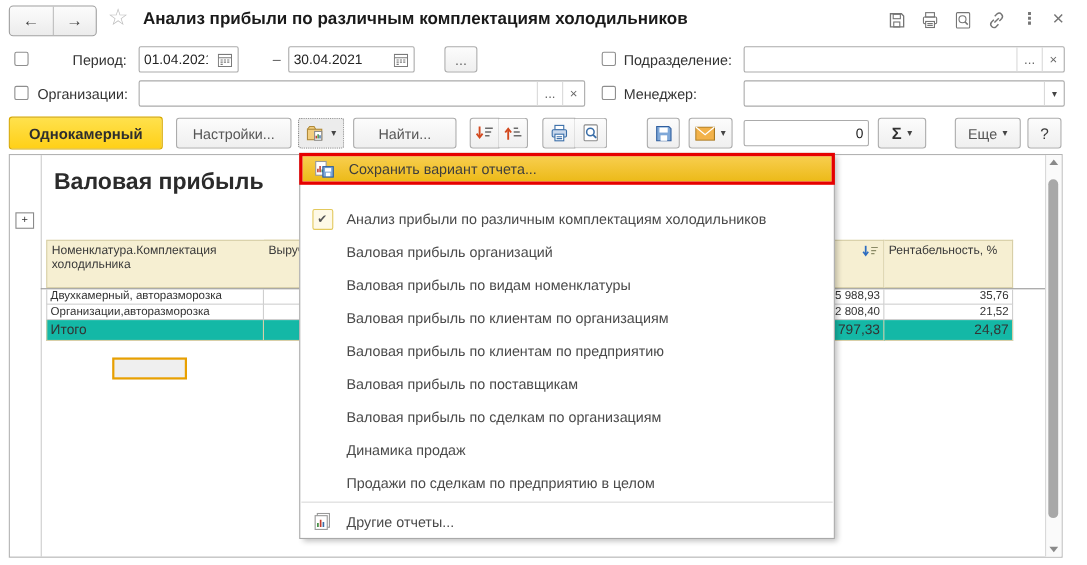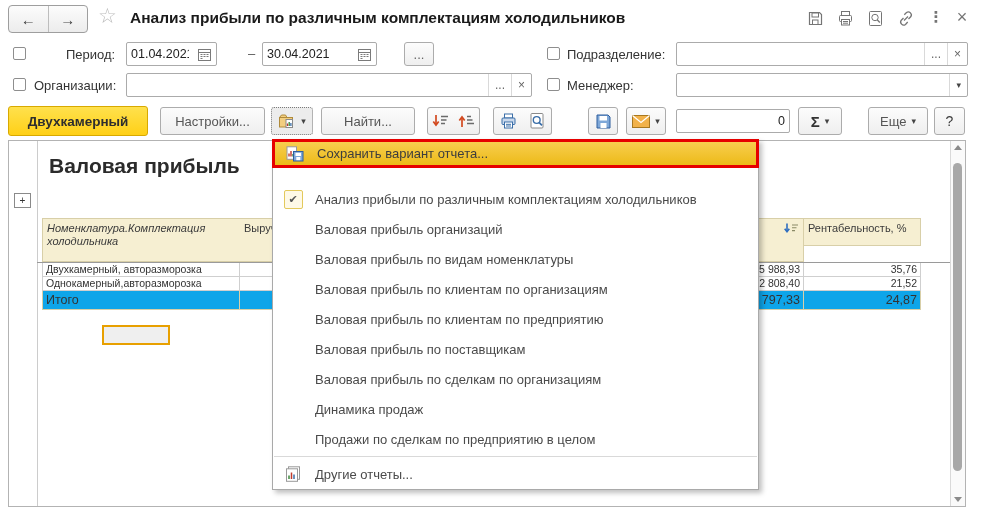--- a/index.html
+++ b/index.html
@@ -21,21 +21,21 @@
   .field{position:absolute;display:flex;align-items:stretch;border:1px solid #ABABAB;border-radius:2px;background:#fff;box-sizing:border-box;height:24px;}
   .field input{border:none;outline:none;flex:1;font:12.5px "Liberation Sans","DejaVu Sans",sans-serif;padding:0 4px;color:#222;background:transparent;min-width:0;}
   .field .tail{display:flex;align-items:center;justify-content:center;border-left:1px solid #D9D9D9;color:#666;font-size:12px;padding:0 6px;cursor:default;}
   .caret{font-size:9px;color:#444;line-height:1;}
   .ibtn{position:absolute;display:flex;align-items:center;justify-content:center;background:transparent;border:none;cursor:default;}
   
   .cell{position:absolute;box-sizing:border-box;border-right:1px solid #CFCFCF;border-bottom:1px solid #CFCFCF;overflow:hidden;white-space:nowrap;}
   .cell.h{background:#F6EFD2;border-color:#D8CFA8;font-size:11px;line-height:13px;padding:3px 4px;white-space:normal;color:#3a3a3a;}
   .cell.d{font-size:10.5px;line-height:13px;padding:0 3px;display:flex;align-items:center;}
   .cell.num{justify-content:flex-end;}
-  .cell.total{background:#0ea5e9;border-color:#D8CFA8;font-size:12.5px;}
+  .cell.total{background:#14b8a6;border-color:#D8CFA8;font-size:12.5px;}
   
   .menu{position:absolute;left:272px;top:139px;width:487px;background:#fff;border:1px solid #A9A9A9;
         box-shadow:3px 3px 5px rgba(0,0,0,.25);z-index:9;box-sizing:border-box;}
   .mi{display:flex;align-items:center;height:30px;padding-left:10px;gap:12px;font-size:13px;color:#4a4a4a;white-space:nowrap;}
   .mi .ic{width:20px;display:flex;justify-content:center;flex:0 0 20px;}
   .mi.noicon{padding-left:42px;}
   .mi.save{
     height:29px;margin:-1px -1px 16px -1px;border:3px solid #E60000;box-sizing:border-box;
     background:linear-gradient(#F8CE4F,#ECBA18);color:#3d3d3d;
   }
@@ -132,21 +132,21 @@
 
 <div class="chk" style="left:547px;top:78px;"></div>
 <div class="lbl" style="left:567px;top:78px;">Менеджер:</div>
 <div class="field" style="left:676px;top:73px;width:292px;">
   <input value="" style="">
   <div class="tail">
       <span class="caret">▾</span>
     </div>
 </div>
 
-<div class="btn primary" style="left:8px;top:106px;width:140px;height:30px;font-size:13.5px;">Двухкамерный</div>
+<div class="btn primary" style="left:8px;top:106px;width:140px;height:30px;font-size:13.5px;">Однокамерный</div>
 <div class="btn" style="left:160px;top:107px;width:105px;height:28px;color:#555;">Настройки...</div>
 
 <div class="btn pressed" style="left:271px;top:107px;width:42px;height:28px;">
   <span>
     <svg width="18" height="16" viewBox="0 0 18 16">
         <path d="M1.5 4.5l2-2.5h4l1.5 2.5" fill="#F2CE7F" stroke="#B08A3A"></path>
         <rect x="1.5" y="4.5" width="13" height="9.5" fill="#F2CE7F" stroke="#B08A3A"></rect>
         <rect x="8" y="6.5" width="6.5" height="8" fill="#fff" stroke="#8a8a8a"></rect>
         <path d="M9.5 13v-2.5" stroke="#C23A2B" stroke-width="1.3"></path>
         <path d="M11.2 13v-4" stroke="#3B8A3B" stroke-width="1.3"></path>
@@ -231,40 +231,40 @@
 </div>
 <div class="btn" style="left:934px;top:107px;width:31px;height:28px;font-size:14px;">?</div>
 
 <div class="abs" style="left:8px;top:140px;width:958px;height:367px;border:1px solid #B3B3B3;background:#fff;box-sizing:border-box;">
 
   <div class="abs" style="left:0;top:0;width:28px;height:100%;border-right:1px solid #CCCCCC;"></div>
   <div class="abs" style="left:5px;top:52px;width:15px;height:13px;border:1px solid #8a8a8a;display:flex;align-items:center;justify-content:center;font-size:10px;color:#333;background:#fff;">+</div>
 
   <div class="abs" style="left:40px;top:13px;font-size:21px;font-weight:bold;color:#2b2b2b;">Валовая прибыль</div>
 
-  <div class="cell h" style="left:33px;top:77px;width:234px;height:44px;border-left:1px solid #D8CFA8;border-top:1px solid #D8CFA8;font-style:italic;">Номенклатура.Комплектация холодильника</div>
+  <div class="cell h" style="left:33px;top:77px;width:234px;height:44px;border-left:1px solid #D8CFA8;border-top:1px solid #D8CFA8;">Номенклатура.Комплектация холодильника</div>
   <div class="cell h" style="left:231px;top:77px;width:564px;height:44px;border-top:1px solid #D8CFA8;">
     <span>Выручка</span>
     <span class="abs" style="right:4px;top:4px;">
       <svg width="16" height="12" viewBox="0 0 16 12">
           <path d="M4 0.5v7.5" stroke="#2E6DC0" stroke-width="1.6"></path>
           <path d="M1.7 5.8L4 8.8l2.3-3" fill="none" stroke="#2E6DC0" stroke-width="1.6"></path>
           <path d="M9 2h6M9 4.8h4.5M9 7.6h3" stroke="#8A8A66" stroke-width="1.1"></path>
         </svg>
     </span>
   </div>
-  <div class="cell h" style="left:795px;top:77px;width:117px;height:28px;border-top:1px solid #D8CFA8;">Рентабельность, %</div>
+  <div class="cell h" style="left:795px;top:77px;width:117px;height:44px;border-top:1px solid #D8CFA8;">Рентабельность, %</div>
 
   <div class="abs" style="left:28px;top:121px;width:915px;height:1px;background:#9A9A9A;"></div>
 
   <div class="cell d" style="left:33px;top:122px;width:198px;height:14px;border-left:1px solid #CFCFCF;">Двухкамерный, авторазморозка</div>
   <div class="cell d num" style="left:231px;top:122px;width:564px;height:14px;">15 988,93</div>
   <div class="cell d num" style="left:795px;top:122px;width:117px;height:14px;">35,76</div>
 
-  <div class="cell d" style="left:33px;top:136px;width:198px;height:14px;border-left:1px solid #CFCFCF;">Однокамерный,авторазморозка</div>
+  <div class="cell d" style="left:33px;top:136px;width:198px;height:14px;border-left:1px solid #CFCFCF;">Организации,авторазморозка</div>
   <div class="cell d num" style="left:231px;top:136px;width:564px;height:14px;">2 808,40</div>
   <div class="cell d num" style="left:795px;top:136px;width:117px;height:14px;">21,52</div>
 
   <div class="cell d total" style="left:33px;top:150px;width:198px;height:19px;border-left:1px solid #D8CFA8;">Итого</div>
   <div class="cell d num total" style="left:231px;top:150px;width:564px;height:19px;">18 797,33</div>
   <div class="cell d num total" style="left:795px;top:150px;width:117px;height:19px;">24,87</div>
 
   <div class="abs" style="left:93px;top:184px;width:68px;height:20px;border:2px solid #E8A000;background:#EFEFEF;box-sizing:border-box;"></div>
 
   <div class="abs" style="right:0;top:0;width:14px;height:100%;border-left:1px solid #D9D9D9;background:#FAFAFA;">

